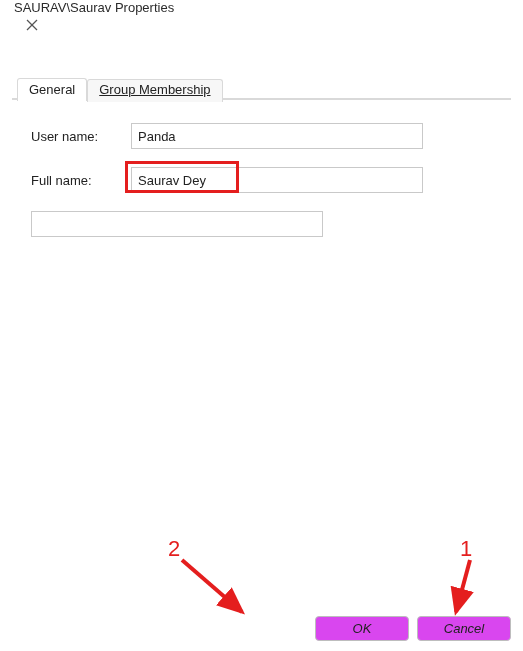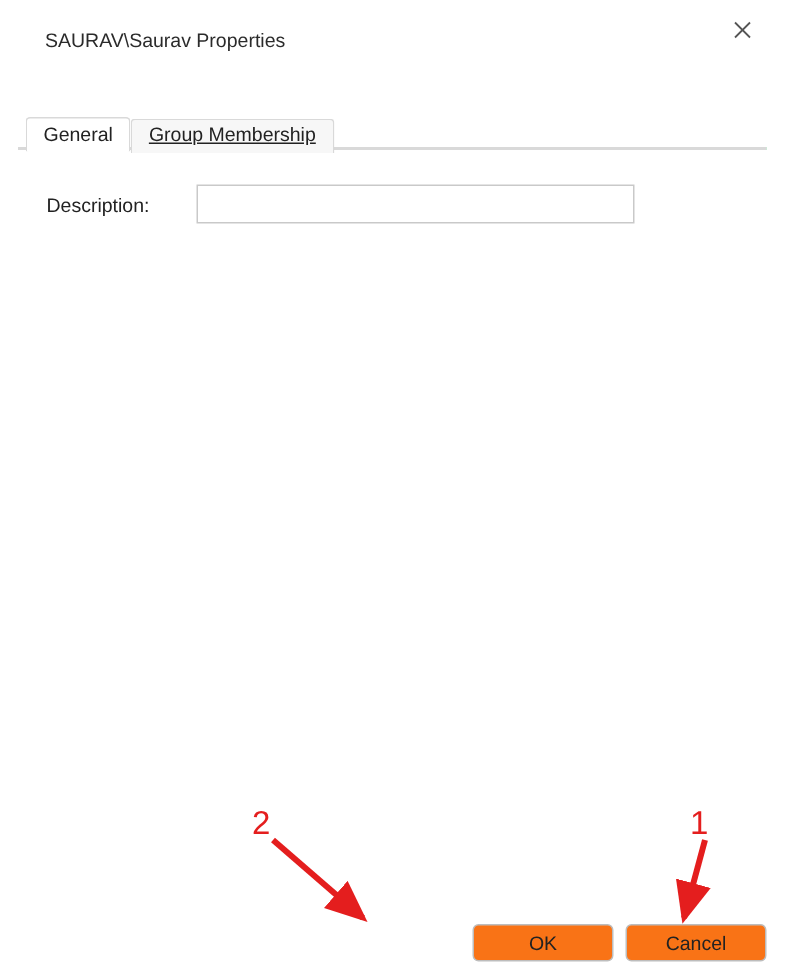--- a/index.html
+++ b/index.html
@@ -11,25 +11,26 @@
       font-family: "Segoe UI", Tahoma, sans-serif;
       font-size: 13px;
       background: #ffffff;
       width: 523px;
       height: 651px;
       position: relative;
       overflow: hidden;
     }
     .titlebar {
       display: flex;
-      align-items: flex-end;
+      align-items: flex-start;
       justify-content: space-between;
       height: 34px;
-      padding: 0 10px 0 30px;
+      padding: 0 10px 0 14px;
       color: #333;
+      flex-direction: column;
     }
     .titlebar-title {
       font-size: 13px;
       color: #2b2b2b;
     }
     .close-btn {
       width: 36px;
       height: 28px;
       display: flex;
       align-items: center;
@@ -127,26 +128,27 @@
       position: absolute;
       bottom: 10px;
       right: 12px;
       display: flex;
       gap: 8px;
     }
     .win-btn {
       width: 94px;
       height: 25px;
       border: 1px solid #bdbdbd;
-      background: #f97316;
+      background: #d946ef;
       font-family: inherit;
       font-size: 13px;
       border-radius: 4px;
       cursor: pointer;
       color: #222;
+      font-style: italic;
     }
     
     .annotation {
       position: absolute;
       pointer-events: none;
     }
     .anno-num {
       color: #e41e1e;
       font-size: 22px;
       font-weight: 400;
@@ -168,24 +170,36 @@
 
 <div class="tab-wrap">
   <div class="dialog-body">
     <div class="tabs">
       <div class="tab active">General</div>
       <div class="tab inactive">Group Membership</div>
     </div>
 
     <div class="form-area">
 
-
-
       <div class="row">
-        <div class="row-label">Description:</div>
+        <div class="row-label">User name:</div>
+        <div class="row-input">
+          <input type="text" class="text-input" value="Panda" style="">
+        </div>
+      </div>
+
+      <div class="row">
+        <div class="row-label">Full name:</div>
+        <div class="row-input" style="position:relative;">
+          <input type="text" class="text-input" value="Saurav Dey" style="">
+          <div class="red-box"></div>
+        </div>
+      </div>
+
+      <div class="row">
         <div class="row-input">
           <input type="text" class="text-input" value="" style="">
         </div>
       </div>
 
     </div>
   </div>
 </div>
 
 <div class="button-bar">

